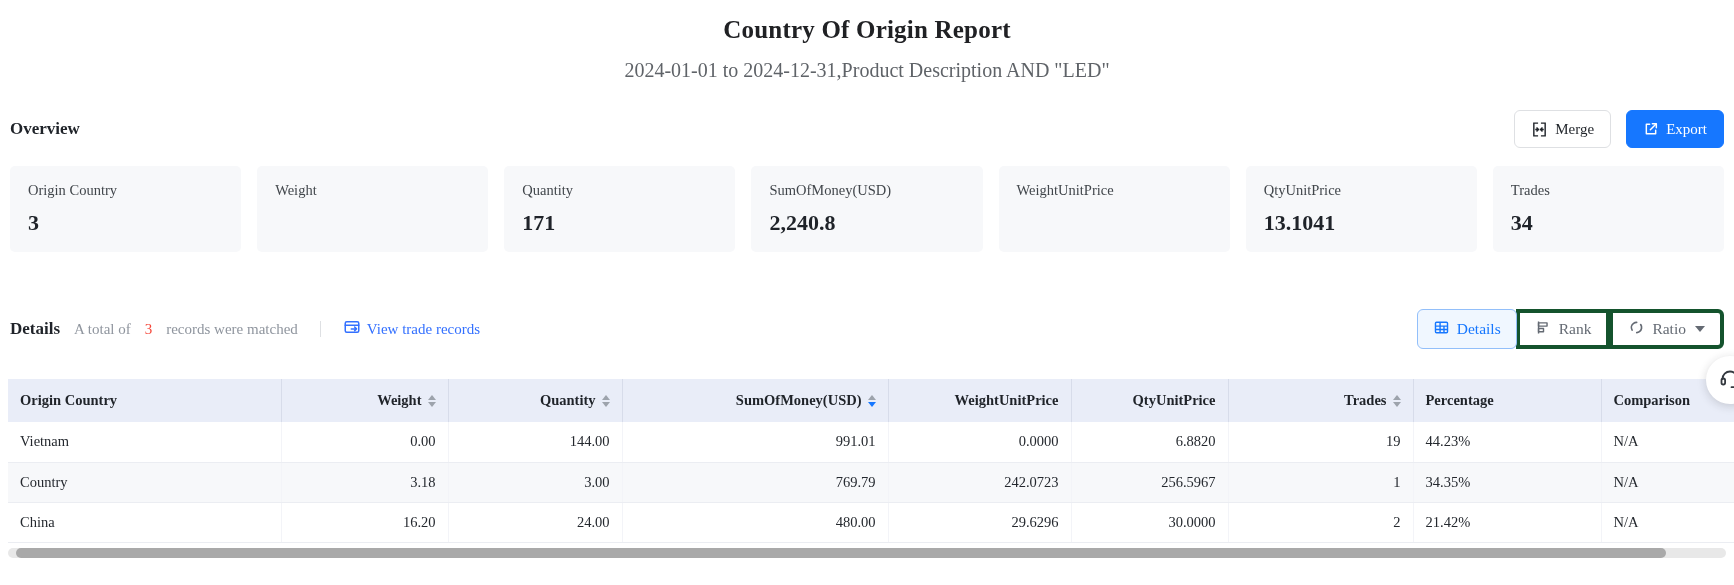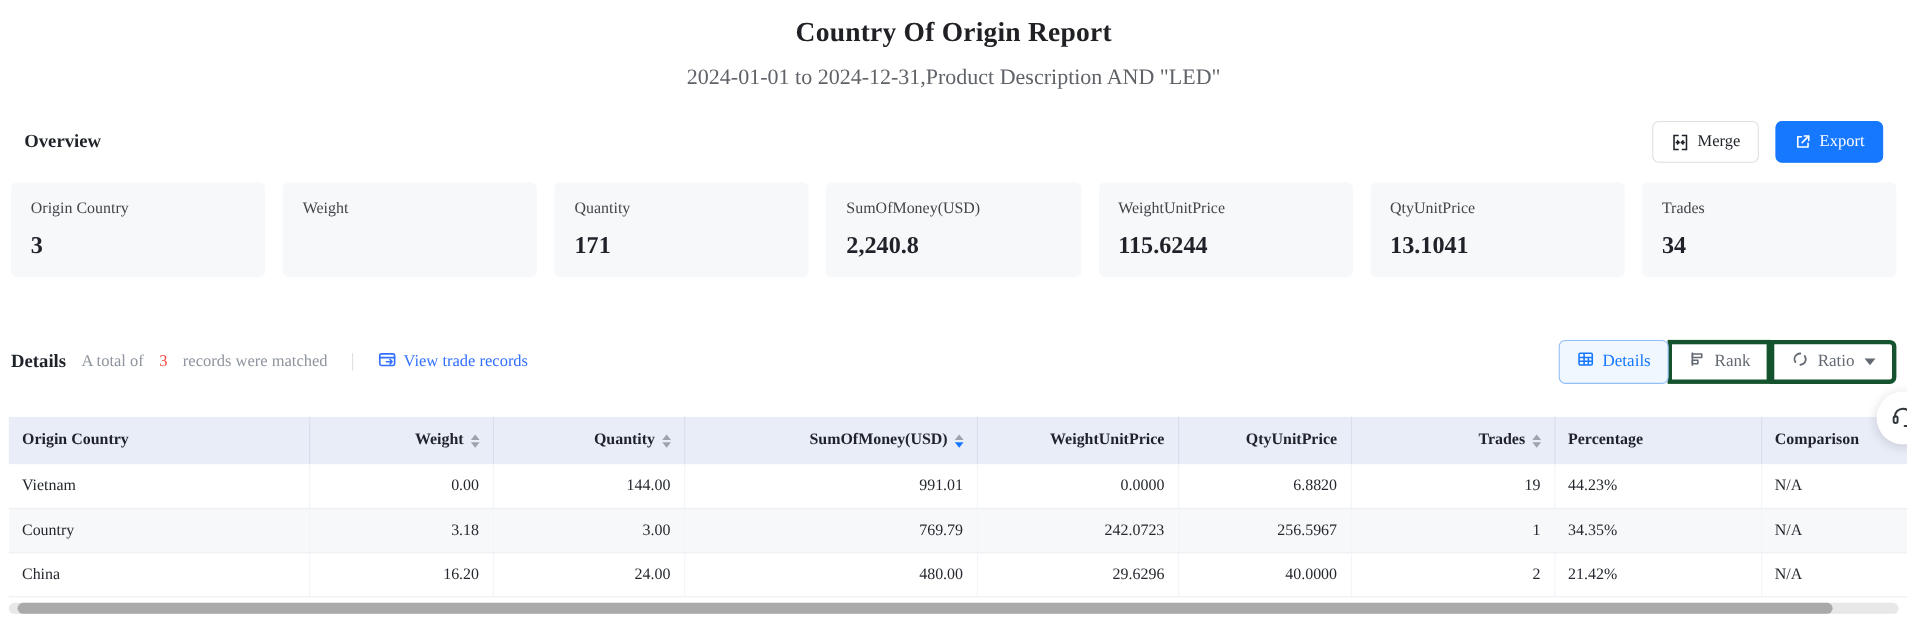--- a/index.html
+++ b/index.html
@@ -13,21 +13,21 @@
   .page { position: relative; width: 1734px; height: 585px; overflow: hidden; background: #fff; font-family: Liberation Serif, serif; }
 
   
   .report-header { text-align: center; padding-top: 16px; }
   .report-title { font-size: 25px; font-weight: 700; color: #202124; letter-spacing: .2px; }
   .report-subtitle { margin-top: 15px; font-size: 20px; color: #5f6368; }
 
   
   .section-bar {
     display: flex; align-items: center; justify-content: space-between;
-    padding: 0 22px; margin-top: 27px; height: 40px; gap: 36px;
+    padding: 0 10px; margin-top: 27px; height: 40px; gap: 36px;
   }
   .section-title { font-size: 17px; font-weight: 700; color: #1f2329; }
   .actions { display: flex; gap: 15px; }
   .btn {
     display: inline-flex; align-items: center; gap: 7px;
     height: 38px; padding: 0 16px; font-size: 15px;
     border-radius: 6px; cursor: pointer; font-family: inherit;
   }
   .btn .icon { display: inline-flex; }
   .btn-default { background: #fff; border: 1px solid #dee0e3; color: #1f2329; }
@@ -155,21 +155,20 @@
       <div class="card">
         <div class="card-label">Quantity</div>
         <div class="card-value">171</div>
       </div>
       <div class="card">
         <div class="card-label">SumOfMoney(USD)</div>
         <div class="card-value">2,240.8</div>
       </div>
       <div class="card">
         <div class="card-label">WeightUnitPrice</div>
-        <div class="card-value">115.6244</div>
       </div>
       <div class="card">
         <div class="card-label">QtyUnitPrice</div>
         <div class="card-value">13.1041</div>
       </div>
       <div class="card">
         <div class="card-label">Trades</div>
         <div class="card-value">34</div>
       </div>
     </div>
@@ -318,21 +317,21 @@
             <td class="right">1</td>
             <td>34.35%</td>
             <td>N/A</td>
           </tr>
           <tr>
             <td>China</td>
             <td class="right">16.20</td>
             <td class="right">24.00</td>
             <td class="right">480.00</td>
             <td class="right">29.6296</td>
-            <td class="right">40.0000</td>
+            <td class="right">30.0000</td>
             <td class="right">2</td>
             <td>21.42%</td>
             <td>N/A</td>
           </tr>
         </tbody>
     </table>
     <div class="h-scrollbar">
       <div class="h-thumb"></div>
     </div>
   </div>

